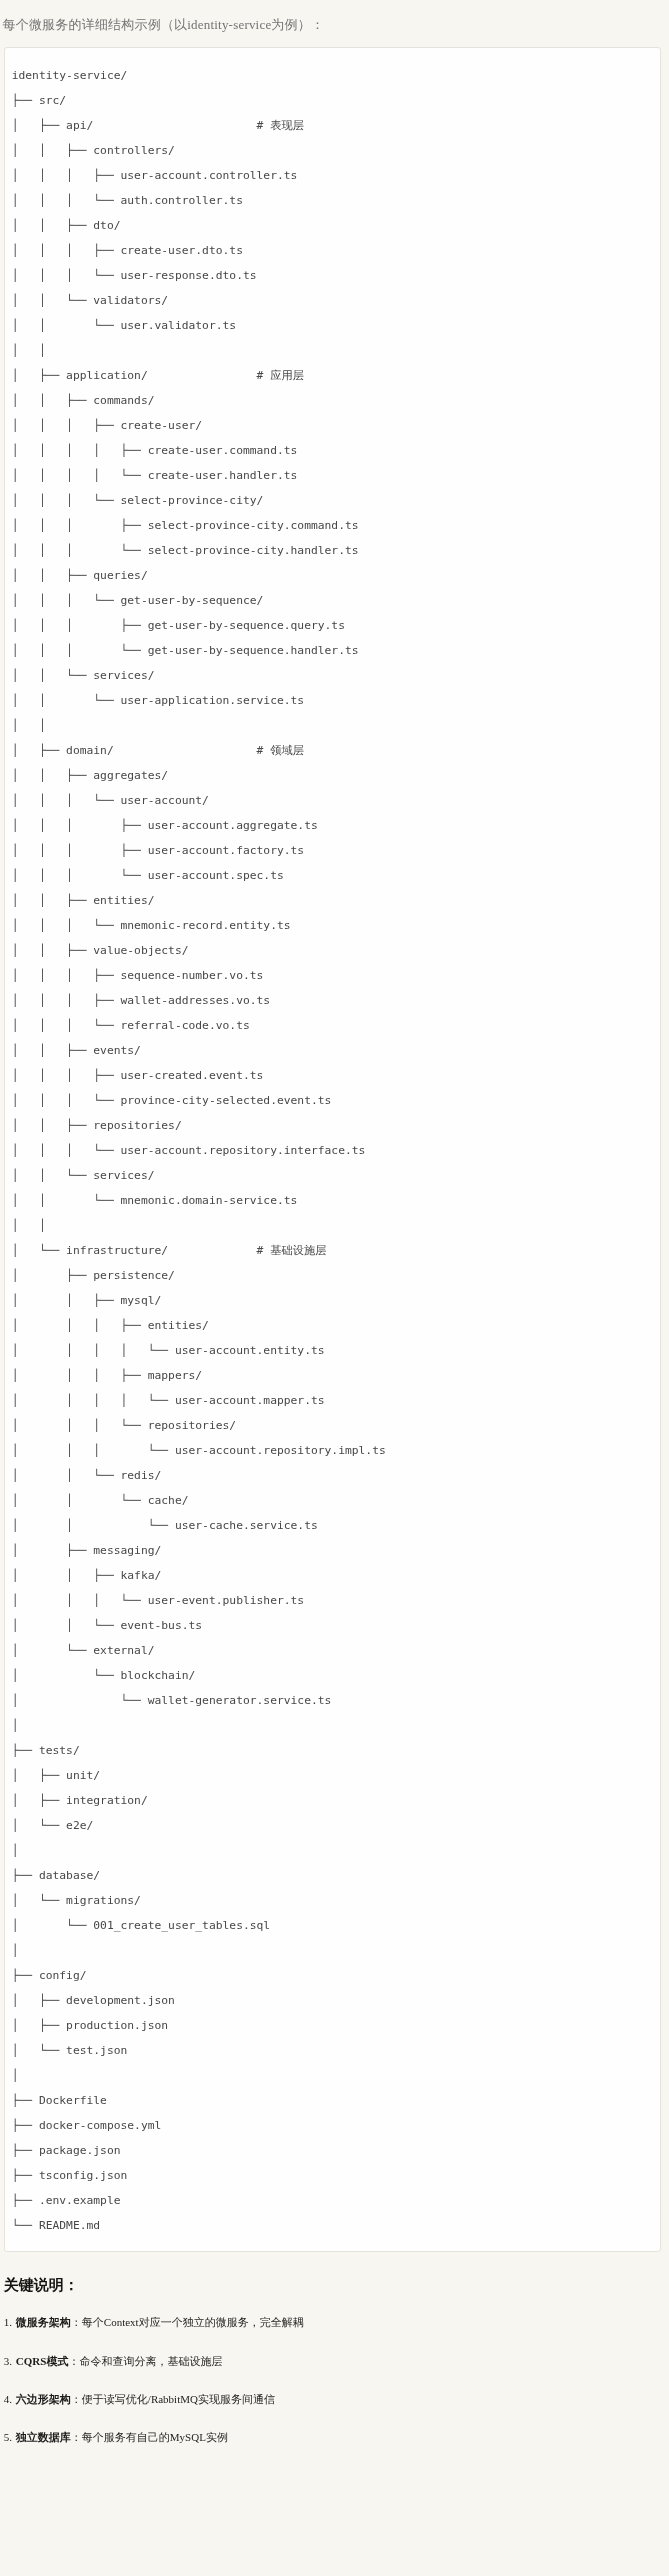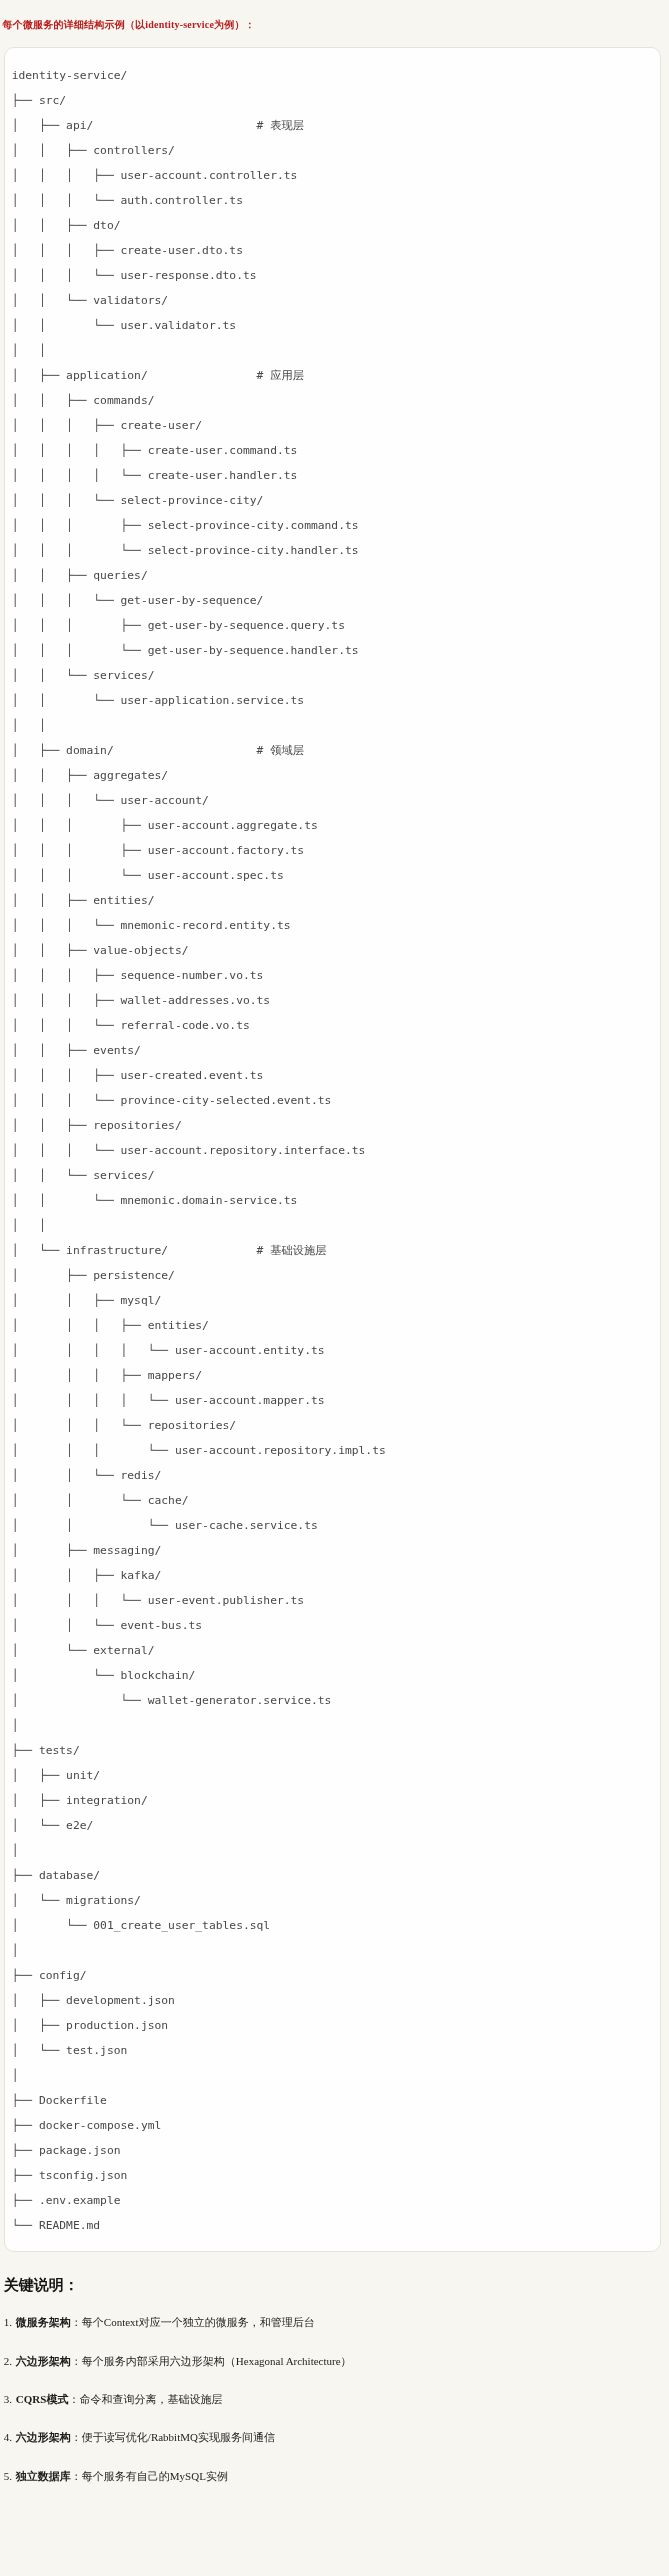--- a/index.html
+++ b/index.html
@@ -9,31 +9,31 @@
     height: 2576px;
     overflow: hidden;
     background: #f7f6f1;
     color: #1f1e1c;
     font-family: "Liberation Serif", serif;
   }
   .page {
     padding: 0 6.3px 0 2.5px;
   }
   .doc-title {
-    font-size: 10px;
+    font-size: 13px;
     line-height: 21px;
-    font-weight: bold;
-    color: #b91c1c;
+    font-weight: normal;
+    color: #737373;
     margin: 13.8px 0 12.5px 0;
     letter-spacing: 0.2px;
   }
   .code-block {
     background: #fefefe;
     border: 0.6px solid #e6e3da;
-    border-radius: 10px;
+    border-radius: 3px;
     margin: 0 1.3px;
     padding: 14.4px 7.5px 13.8px 6.9px;
   }
   pre.tree {
     margin: 0;
     font-family: "DejaVu Sans Mono", monospace;
     font-size: 11.3px;
     line-height: 25px;
     color: #474747;
     white-space: pre;
@@ -157,26 +157,23 @@
 ├── docker-compose.yml
 ├── package.json
 ├── tsconfig.json
 ├── .env.example
 └── README.md</pre>
   </div>
 
   <div class="notes-heading">关键说明：</div>
 
   <div class="note-item">
-    <span class="note-num">1.</span><span class="note-label">微服务架构</span><span class="note-text">：每个Context对应一个独立的微服务，和管理后台</span>
+    <span class="note-num">1.</span><span class="note-label">微服务架构</span><span class="note-text">：每个Context对应一个独立的微服务，完全解耦</span>
   </div>
 
-  <div class="note-item">
-    <span class="note-num">2.</span><span class="note-label">六边形架构</span><span class="note-text">：每个服务内部采用六边形架构（Hexagonal Architecture）</span>
-  </div>
 
   <div class="note-item">
     <span class="note-num">3.</span><span class="note-label">CQRS模式</span><span class="note-text">：命令和查询分离，基础设施层</span>
   </div>
 
   <div class="note-item">
     <span class="note-num">4.</span><span class="note-label">六边形架构</span><span class="note-text">：便于读写优化/RabbitMQ实现服务间通信</span>
   </div>
 
   <div class="note-item">

